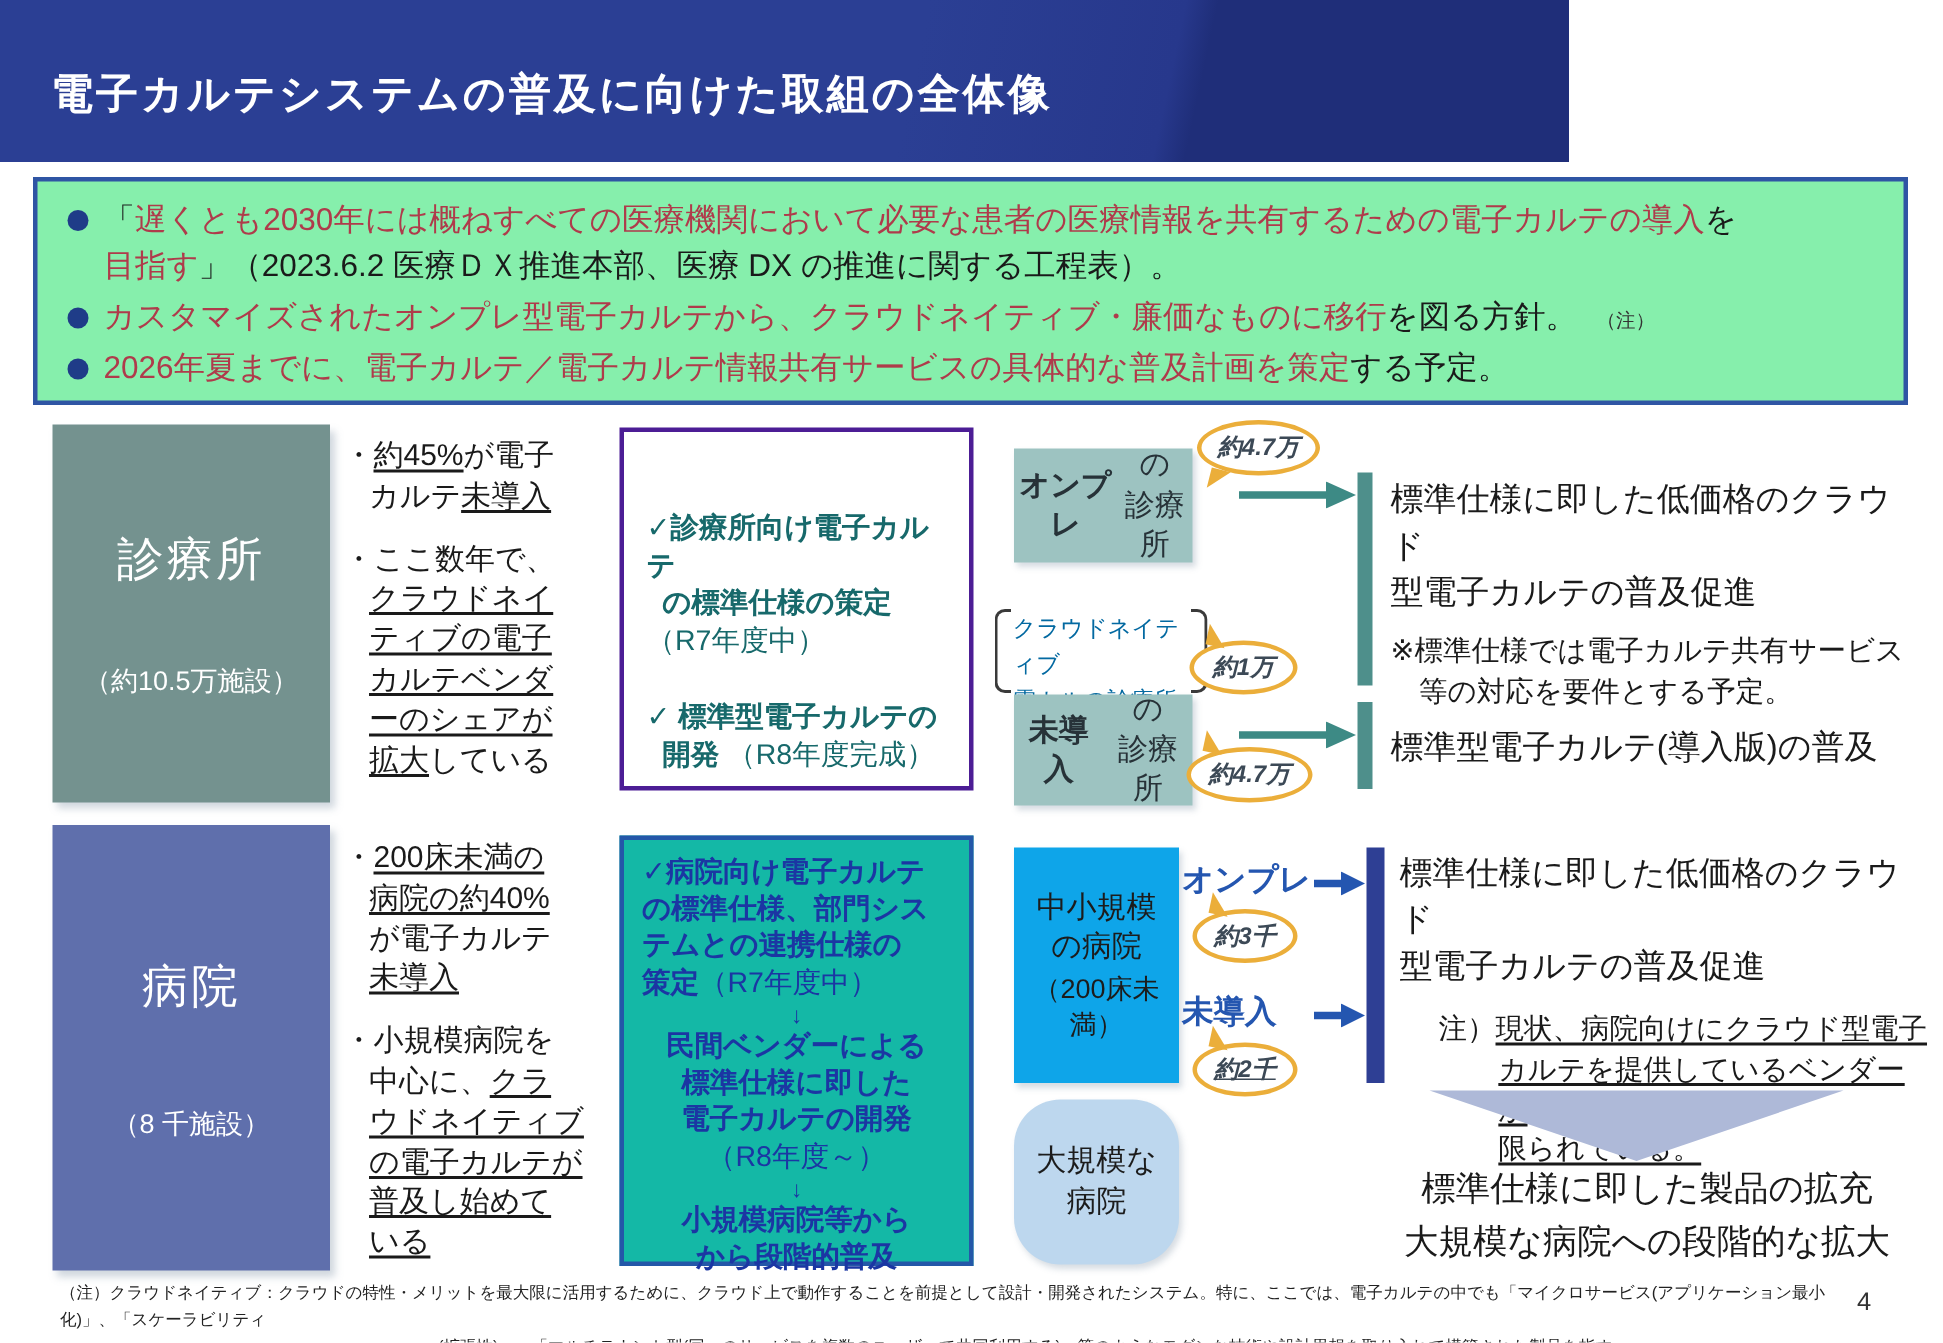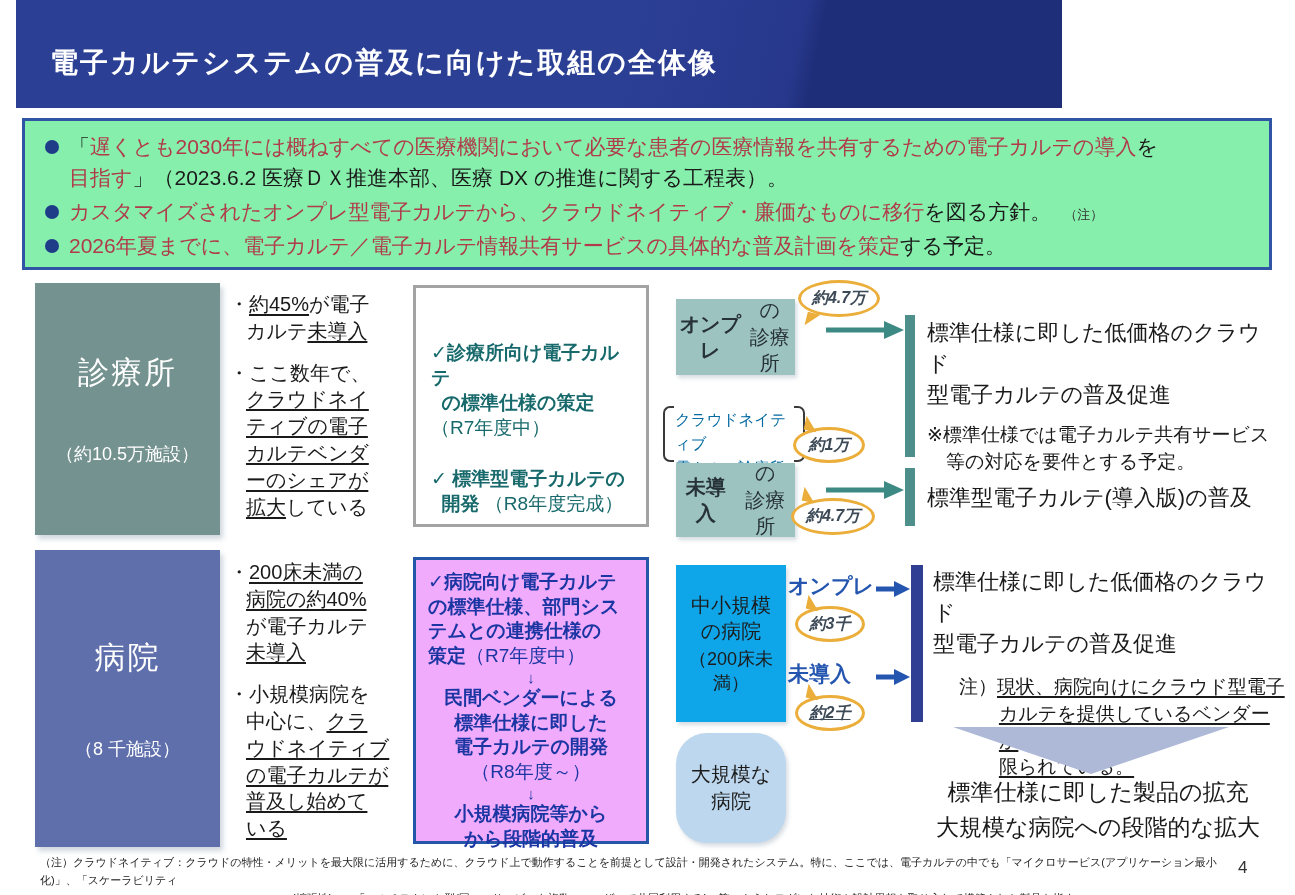--- a/index.html
+++ b/index.html
@@ -1,21 +1,21 @@
 <!DOCTYPE html>
 <html><head>
 <meta charset="utf-8">
 <style>
   * { margin:0; padding:0; box-sizing:border-box; }
   html,body { width:1295px; height:895px; }
   body { font-family:"Liberation Sans","DejaVu Sans",sans-serif; background:#fff; overflow:hidden; }
   .slide { position:relative; width:1295px; height:895px; background:#fff; }
 
   
-  .hdr { position:absolute; left:16px; top:0; width:1046px; height:108px;
+  .hdr { position:absolute; left:0; top:0; width:1046px; height:108px;
          background:linear-gradient(102deg,#2b3f94 0%,#2b3f94 58%,#27388c 74%,#1f2e79 76%,#1f2e79 100%); }
   .hdr h1 { position:absolute; left:34px; top:44px; color:#fff; font-size:28px; font-weight:700; letter-spacing:2px; }
 
   
   .summary { position:absolute; left:22px; top:118px; width:1250px; height:152px;
              border:3px solid #2F55A4; background:#86efac; padding:10px 16px 6px 20px; }
   .srow { display:flex; align-items:flex-start; margin-bottom:3px; }
   .srow .dot { flex:0 0 14px; width:14px; height:14px; border-radius:50%; background:#1F3C88; margin:9px 10px 0 0; }
   .srow p { flex:1; font-size:21px; line-height:1.48; color:#1a1a1a; white-space:pre-wrap; }
 
@@ -35,25 +35,25 @@
   .entity-hospital { left:35px; top:550px; width:185px; height:297px; background:#5F6FAC; gap:58px; }
 
   
   .stat { position:absolute; font-size:20px; line-height:1.34; color:#1a1a1a; }
   .stat p { padding-left:17px; text-indent:-17px; white-space:pre-wrap; margin-bottom:15px; }
   .stat-clinic { left:229px; top:291px; width:170px; }
   .stat-hospital { left:229px; top:559px; width:172px; }
 
   
   .plan-clinic { position:absolute; left:413px; top:285px; width:236px; height:242px;
-                 border:3px solid #a3a3a3; background:#fff; color:#17696B;
+                 border:3px solid #4c1d95; background:#fff; color:#17696B;
                  font-size:19px; line-height:1.32; padding:52px 10px 0 15px; }
   .plan-clinic p { white-space:pre-wrap; margin-bottom:26px; }
   .plan-hospital { position:absolute; left:413px; top:557px; width:236px; height:287px;
-                   border:3px solid #2457A8; background:#f0abfc; color:#1b36a3;
+                   border:3px solid #2457A8; background:#14b8a6; color:#1b36a3;
                    font-size:19px; line-height:1.3; padding:10px 6px; text-align:center; }
   .plan-hospital p { white-space:pre-wrap; }
   .plan-hospital .first { text-align:left; padding-left:6px; }
   .plan-hospital .plan-arrow { font-size:15px; line-height:1.15; }
 
   
   .flowbox { position:absolute; display:flex; align-items:center; justify-content:center; text-align:center;
              white-space:pre-wrap; box-shadow:2px 3px 4px rgba(120,140,160,.3); }
   .fb-onpre   { left:676px; top:299px; width:119px; height:76px; background:#9DC3C1; font-size:20px; line-height:1.32; color:#273238; }
   .fb-notint  { left:676px; top:463px; width:119px; height:74px; background:#9DC3C1; font-size:20px; line-height:1.32; color:#273238; }

